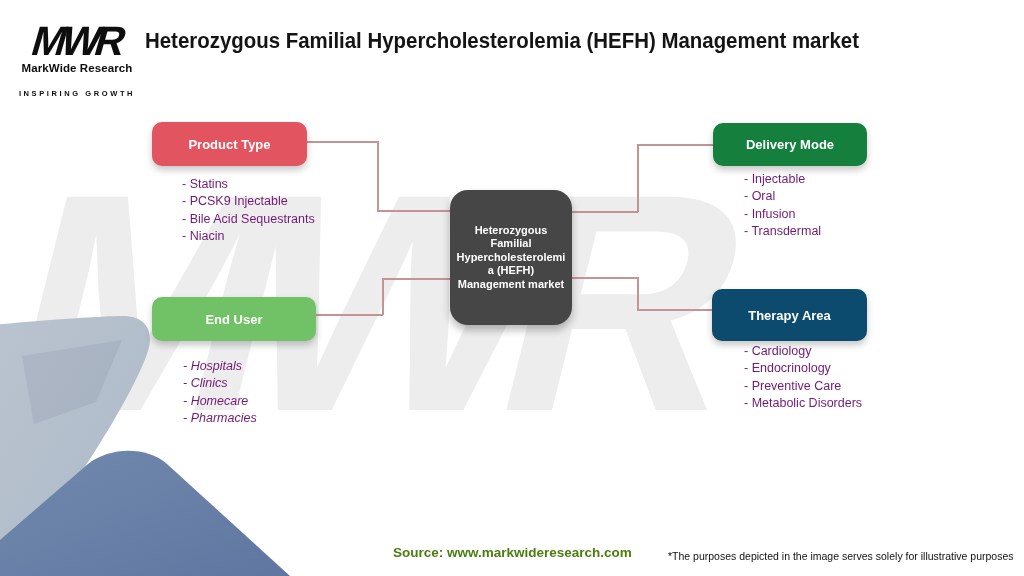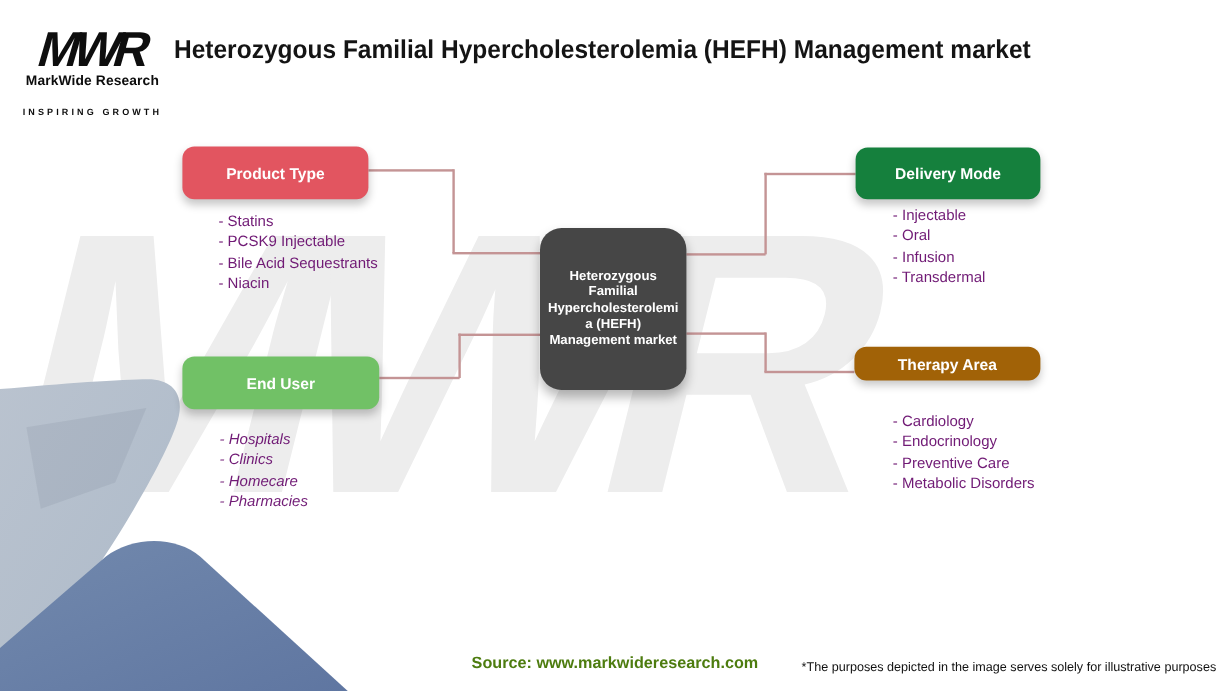--- a/index.html
+++ b/index.html
@@ -46,21 +46,21 @@
     position: absolute; z-index: 4;
     border-radius: 10px;
     display: flex; align-items: center; justify-content: center;
     color: #ffffff; font-size: 13px; font-weight: bold;
     box-shadow: 0 4px 7px rgba(0,0,0,0.22);
     text-align: right;
   }
   .box-product  { left: 152px; top: 122px; width: 155px; height: 44px; background: #e25560; }
   .box-delivery { left: 713px; top: 123px; width: 154px; height: 43px; background: #15803d; }
   .box-enduser  { left: 152px; top: 297px; width: 164px; height: 44px; background: #71c166; }
-  .box-therapy  { left: 712px; top: 289px; width: 155px; height: 28px; background: #a16207; }
+  .box-therapy  { left: 712px; top: 289px; width: 155px; height: 52px; background: #0c4a6e; }
 
   .center-box {
     position: absolute; left: 450px; top: 190px; width: 122px; height: 135px; z-index: 4;
     background: #464646; border-radius: 18px;
     display: flex; align-items: center; justify-content: center;
     color: #ffffff; font-size: 11px; font-weight: bold; line-height: 13.6px;
     text-align: center; padding: 6px 5px;
     overflow-wrap: anywhere; word-break: break-word;
     box-shadow: 0 5px 9px rgba(0,0,0,0.28);
   }

